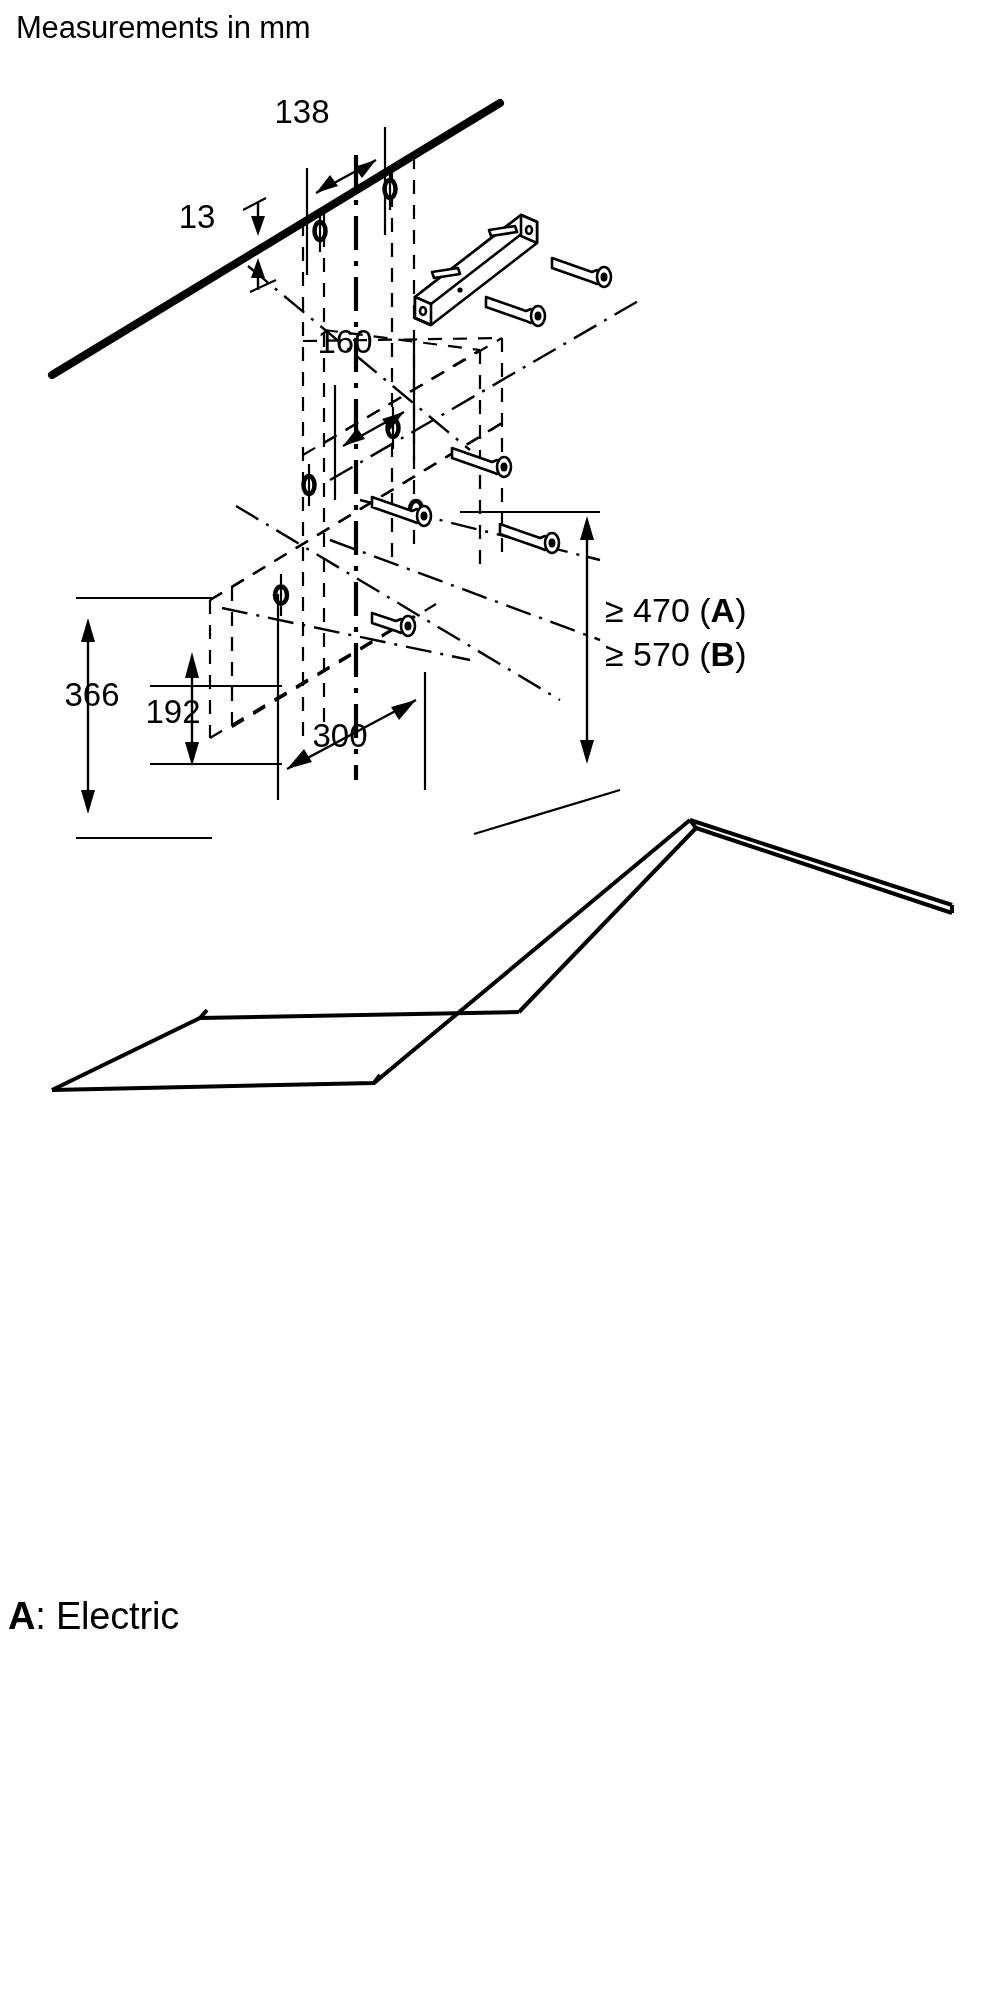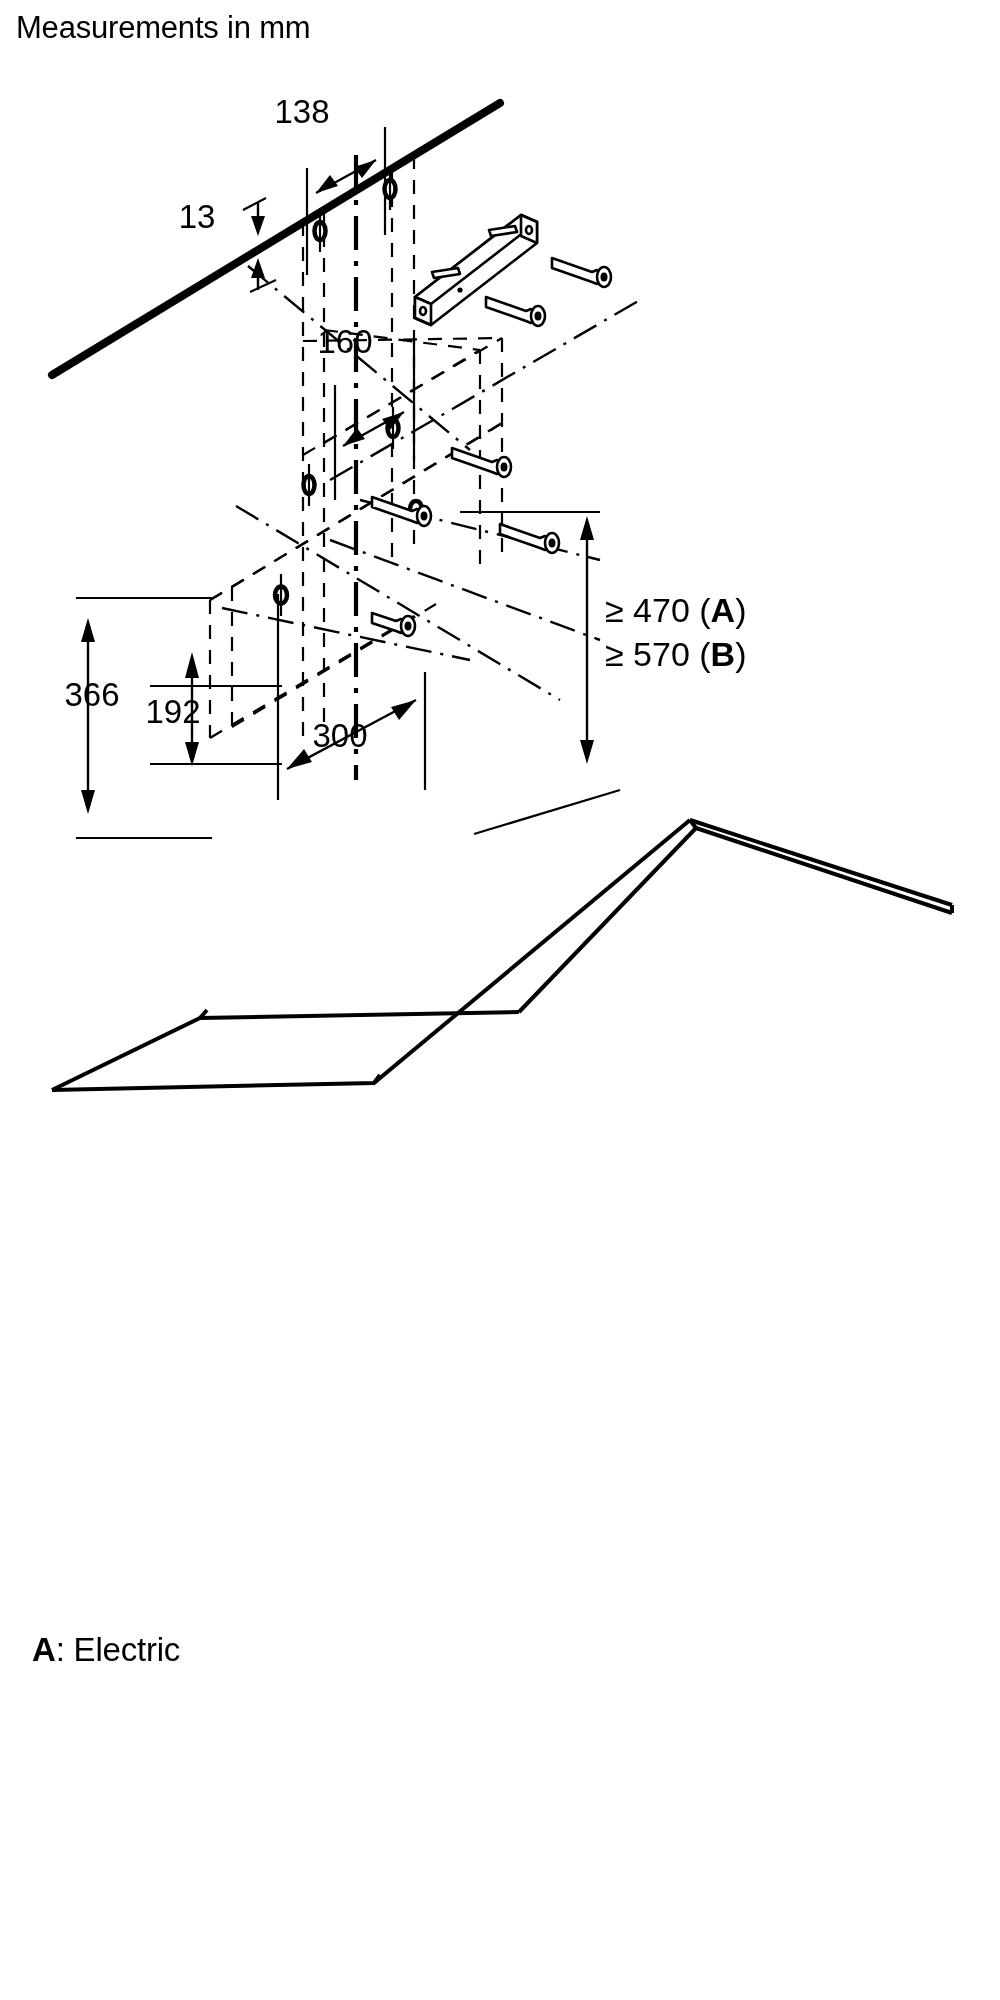--- a/index.html
+++ b/index.html
@@ -31,25 +31,24 @@
   }
   #diagram {
     position: absolute;
     left: 0;
     top: 0;
     width: 1000px;
     height: 1450px;
   }
   .legend {
     position: absolute;
-    left: 32px;
-    font-size: 33px;
+    left: 8px;
+    font-size: 38px;
     white-space: nowrap;
     letter-spacing: -0.2px;
-    margin-top: 36px;
   }
   .legend b { font-weight: 700; }
   #legend-a { top: 1595px; }
   #legend-b { top: 1690px; }
 
   
   .solid-thin   { fill: none; stroke: #000; stroke-width: 2.2; }
   .solid-med    { fill: none; stroke: #000; stroke-width: 3; }
   .wall-edge    { fill: none; stroke: #000; stroke-width: 8; stroke-linecap: round; }
   .hob-edge     { fill: none; stroke: #000; stroke-width: 4; stroke-linejoin: miter; }

